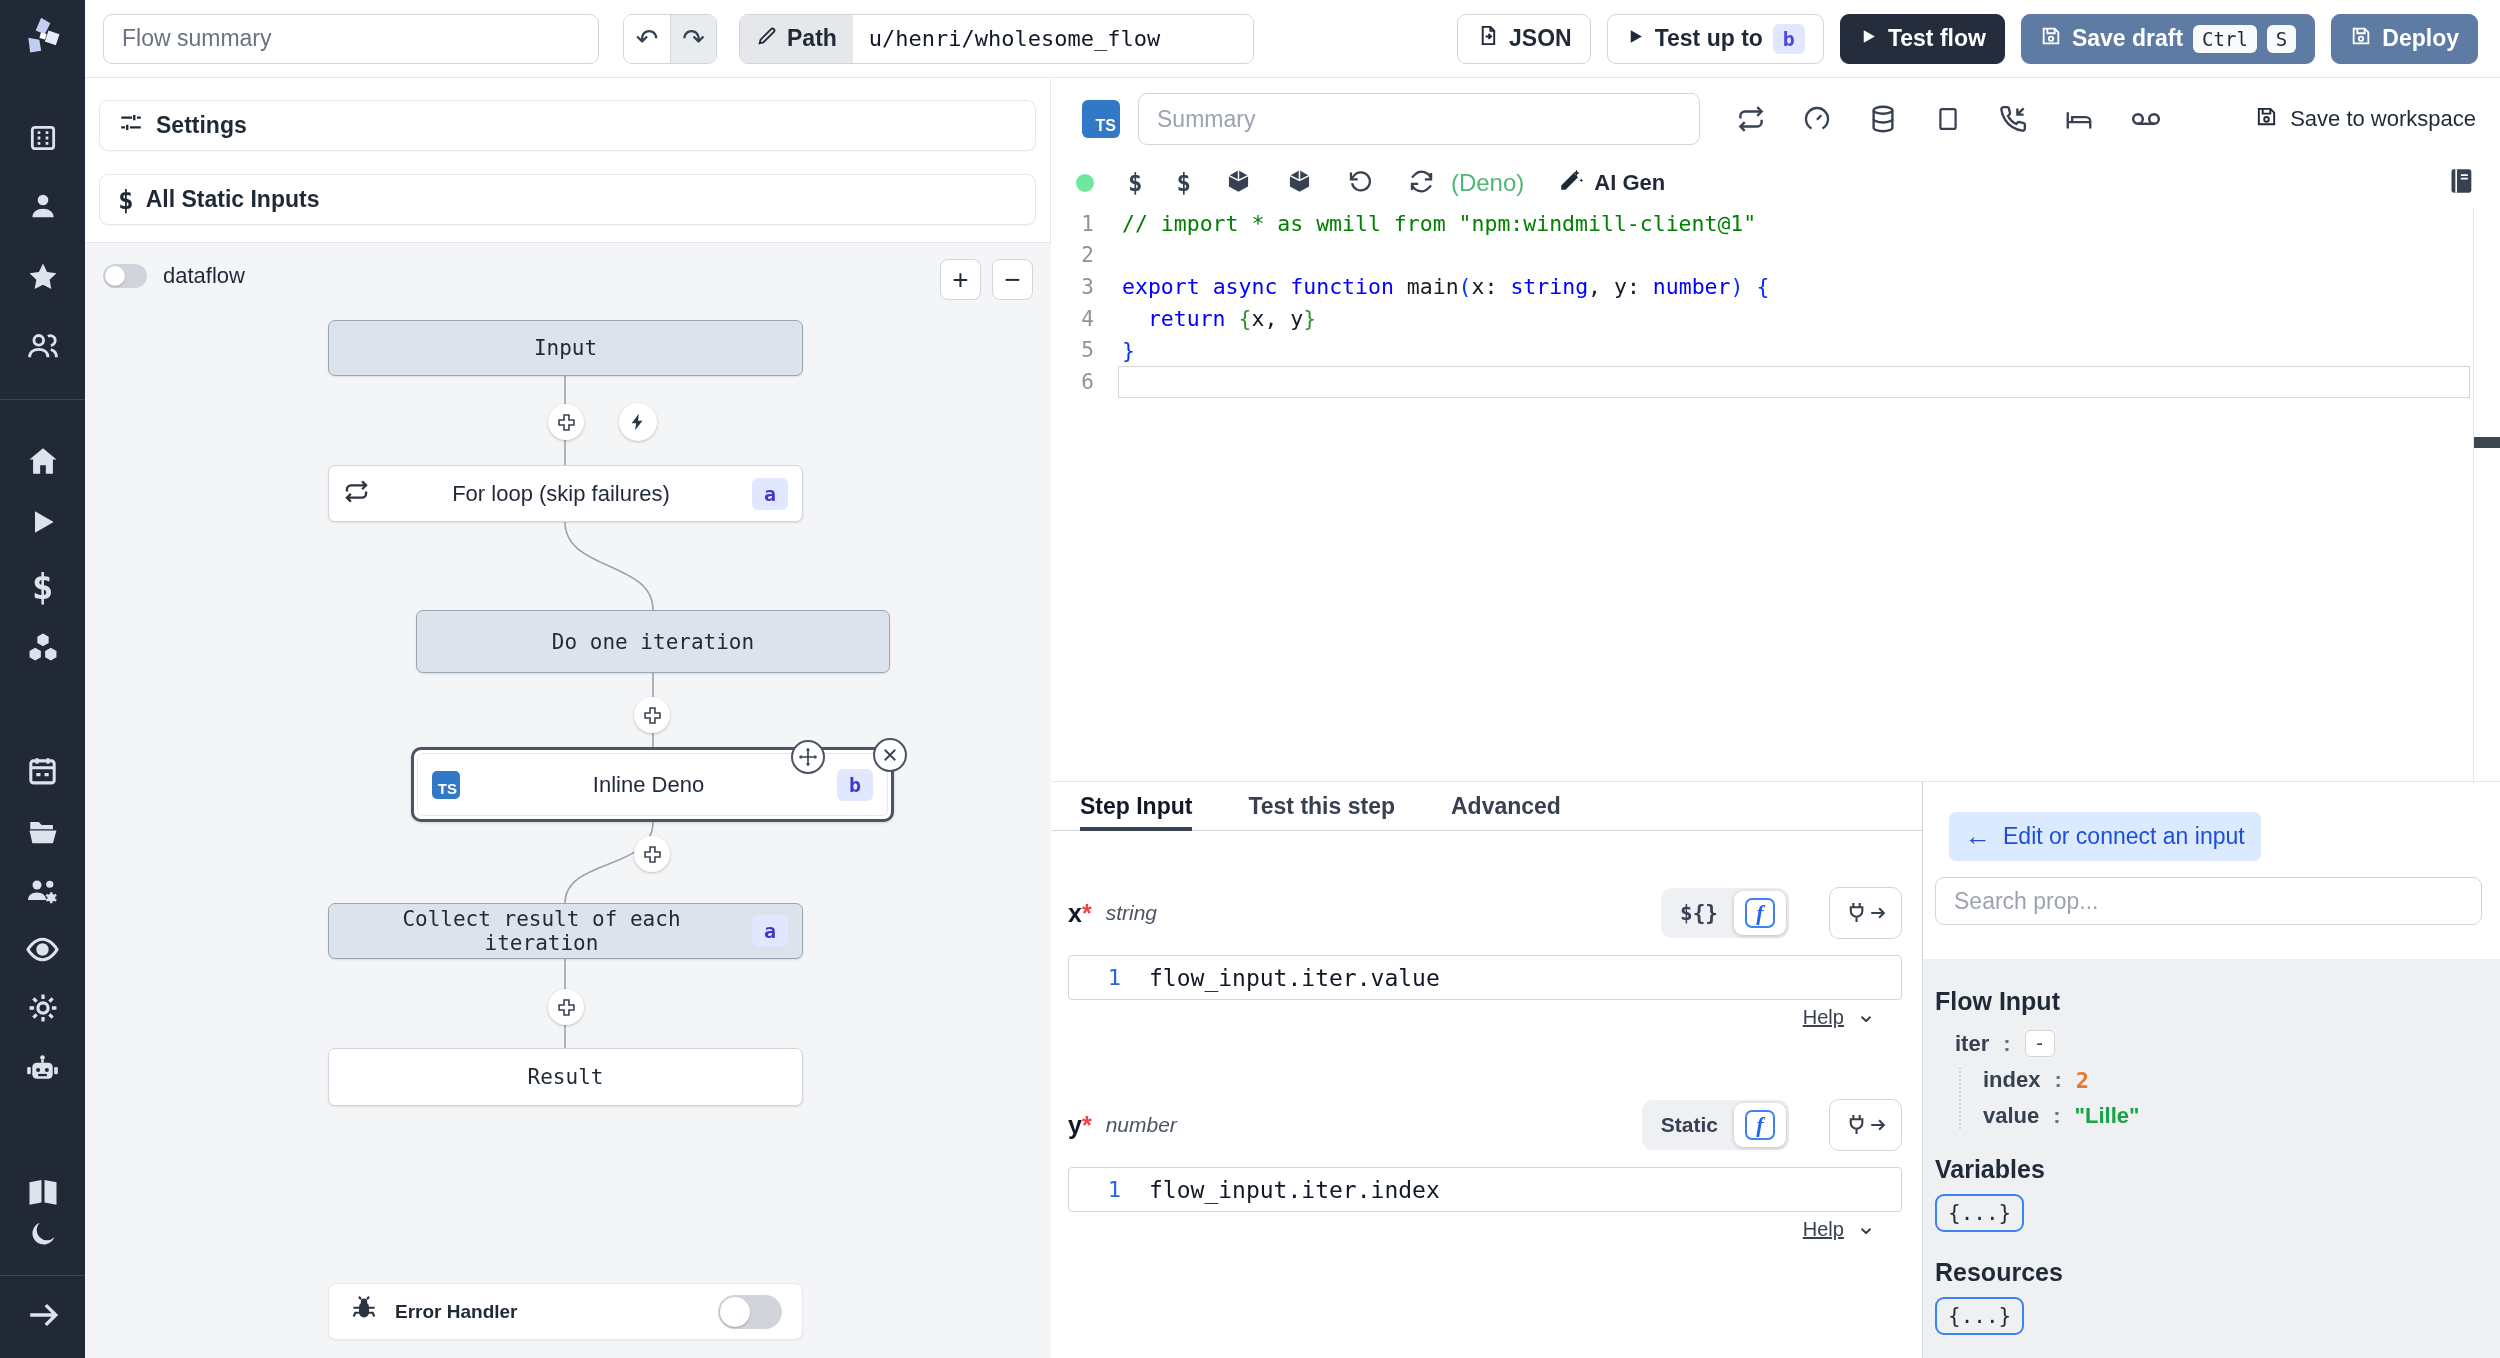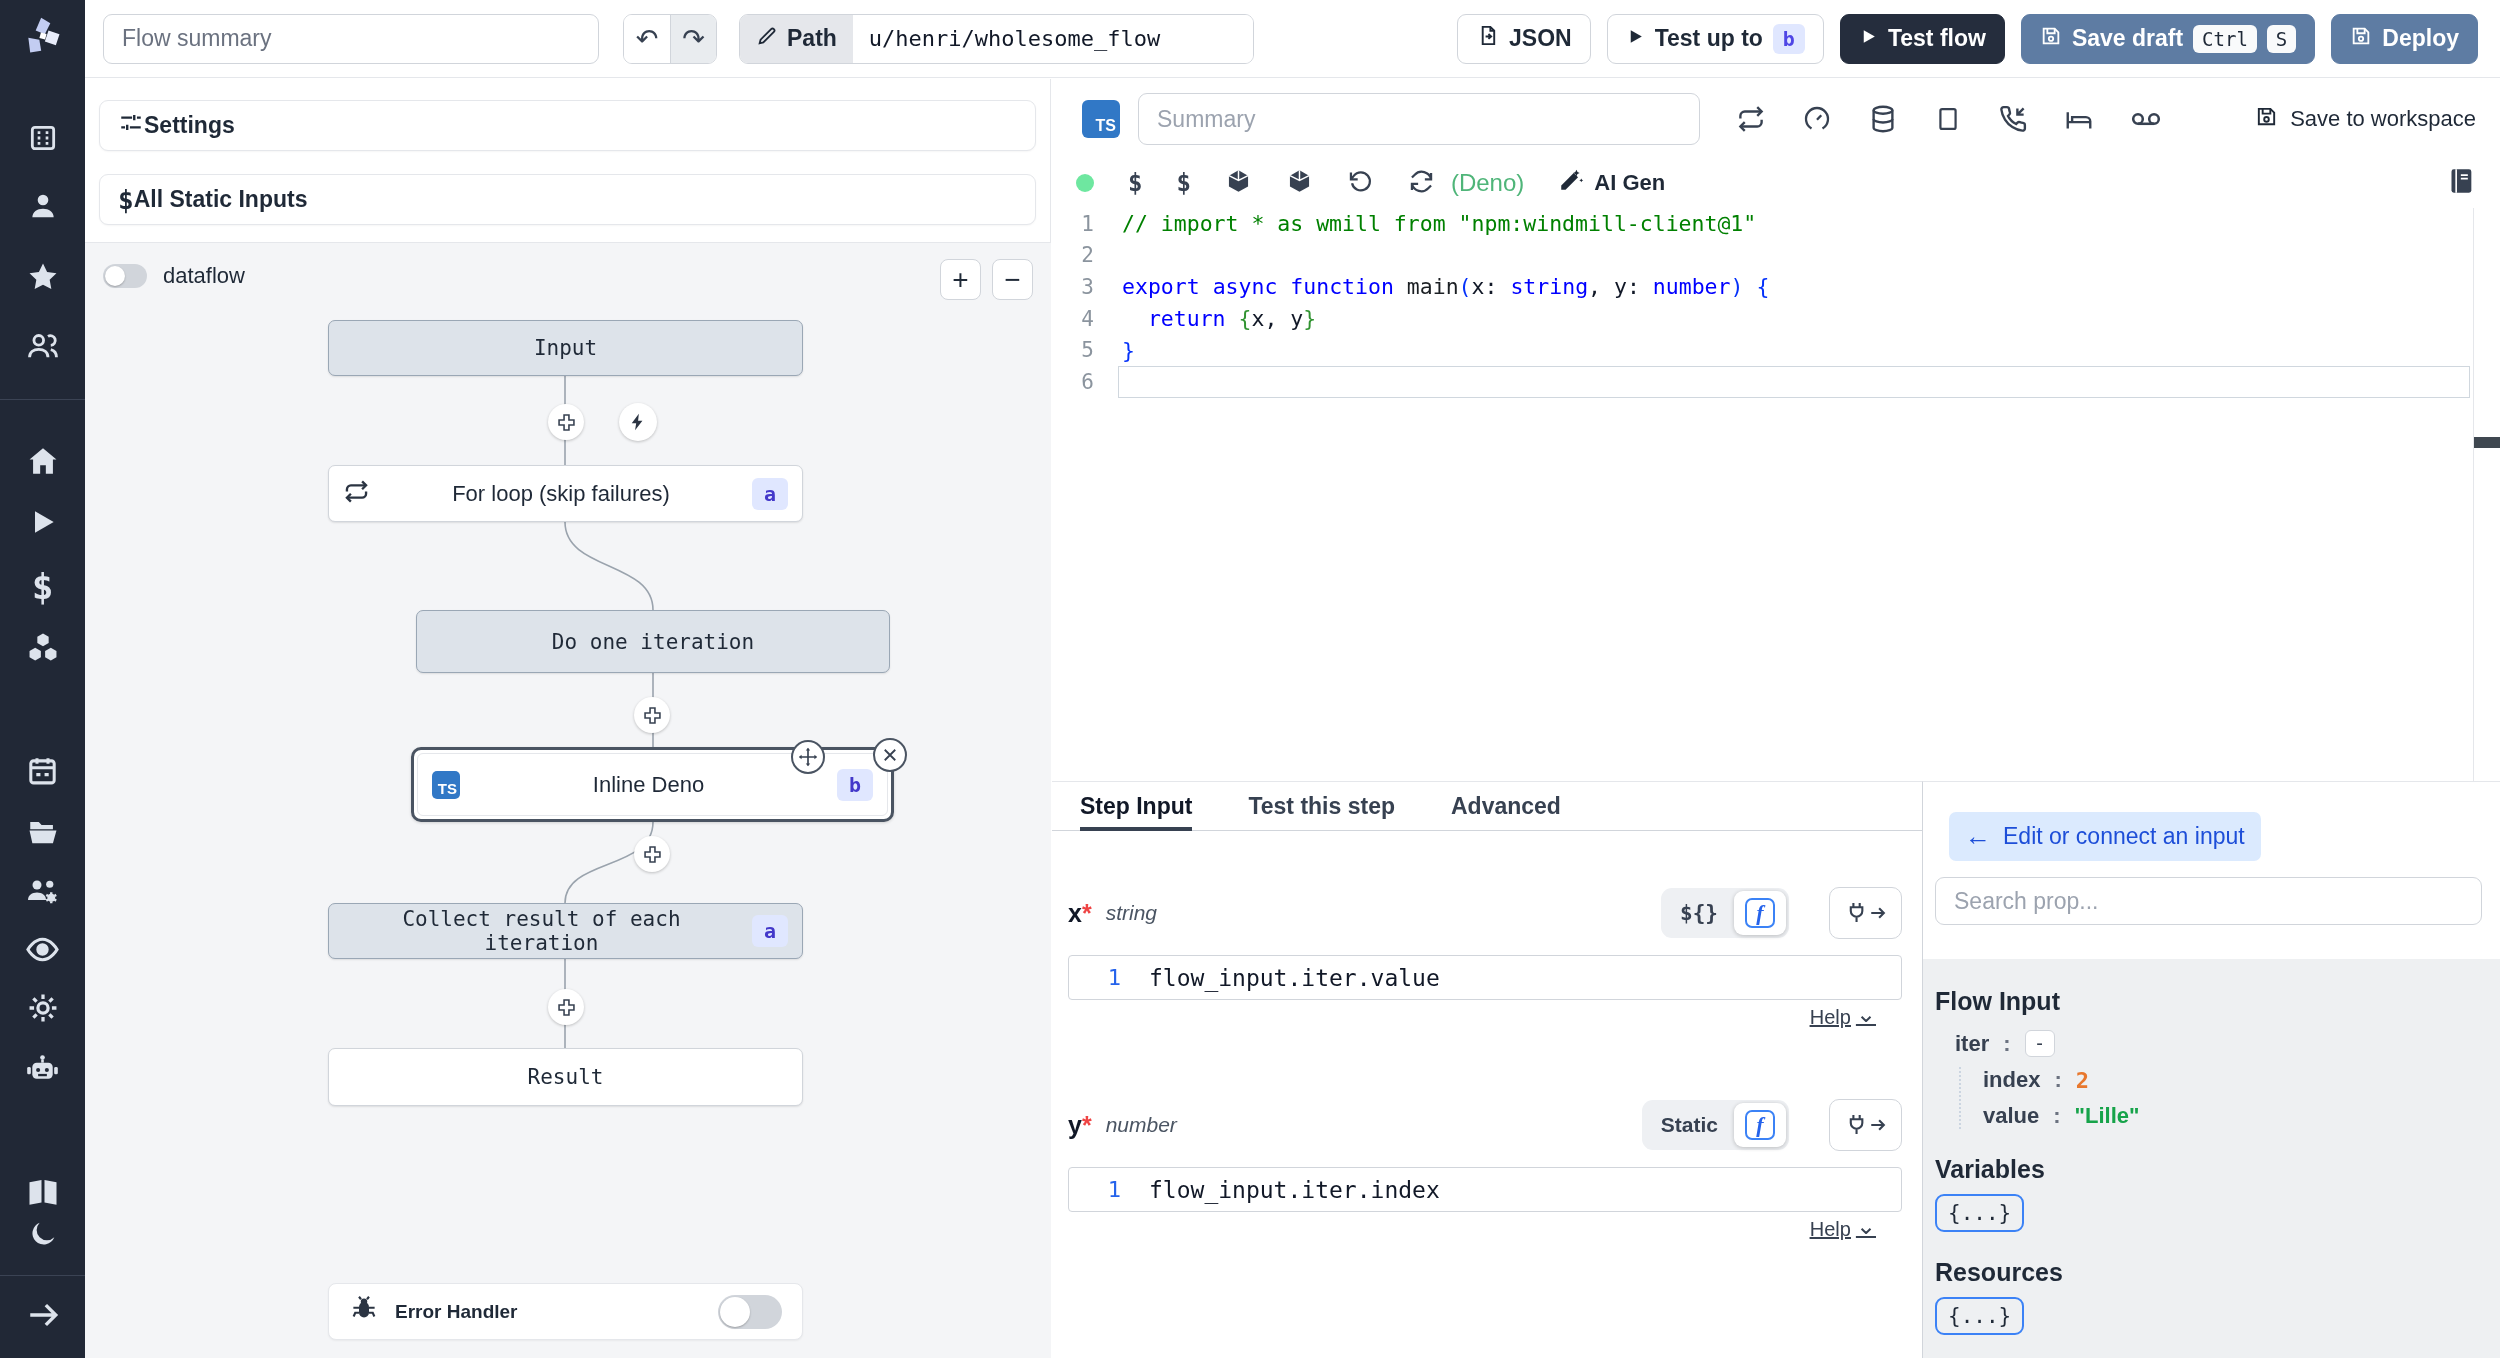--- a/index.html
+++ b/index.html
@@ -27,21 +27,21 @@
   .path-label { display:flex; align-items:center; gap:9px; background:#e5e7eb; padding:0 16px; font-size:23px; font-weight:600; color:#1f2937; cursor:pointer; }
   .path-value { width:400px; border:none; outline:none; font-family:"DejaVu Sans Mono", monospace; font-size:22px; color:#111827; padding:0 16px; }
   .spacer { flex:1; }
   .badge-b { background:#e0e7ff; color:#4f46e5; font-family:"DejaVu Sans Mono", monospace; font-size:20px; font-weight:600; border-radius:6px; padding:3px 10px; }
   .btn-dark { background:#252d3d; border-color:#252d3d; color:#fff; }
   .btn-blue { background:#5e7ca3; border-color:#5e7ca3; color:#fff; }
   .kbd { background:#f9fafb; color:#1f2937; font-family:"DejaVu Sans Mono", monospace; font-size:19px; border-radius:6px; padding:3px 9px; font-weight:400; }
 
   
   .left-panel { position:absolute; left:85px; top:79px; width:966px; height:1279px; background:#fff; border-right:1px solid #e5e7eb; }
-  .card-btn { position:absolute; left:14px; width:937px; height:51px; background:#fff; border:1px solid #e5e7eb; border-radius:9px; display:flex; align-items:center; gap:0; padding:0 18px; font-size:23px; font-weight:600; color:#1f2937; cursor:pointer; box-shadow:0 1px 2px rgba(0,0,0,.04); }
+  .card-btn { position:absolute; left:14px; width:937px; height:51px; background:#fff; border:1px solid #e5e7eb; border-radius:9px; display:flex; align-items:center; gap:12px; padding:0 18px; font-size:23px; font-weight:600; color:#1f2937; cursor:pointer; box-shadow:0 1px 2px rgba(0,0,0,.04); }
   .graph { position:absolute; left:0; top:163px; width:966px; height:1116px; background:#f4f5f7; border-top:1px solid #e5e7eb; }
   .toggle { width:44px; height:24px; border-radius:12px; background:#d1d5db; position:relative; cursor:pointer; flex:none; }
   .toggle .knob { position:absolute; left:2px; top:2px; width:20px; height:20px; border-radius:50%; background:#fff; box-shadow:0 1px 2px rgba(0,0,0,.25); }
   .toggle.lg { width:64px; height:34px; border-radius:17px; }
   .toggle.lg .knob { width:30px; height:30px; }
   .df-row { position:absolute; left:18px; top:20px; display:flex; align-items:center; gap:16px; font-size:22px; color:#1f2937; }
   .zoom-btn { position:absolute; top:16px; width:41px; height:41px; background:#fff; border:1px solid #d1d5db; border-radius:8px; font-size:28px; color:#1f2937; display:flex; align-items:center; justify-content:center; cursor:pointer; }
   .wires { position:absolute; left:0; top:0; pointer-events:none; }
   .node { position:absolute; height:56px; display:flex; align-items:center; justify-content:center; border-radius:7px; font-size:21px; box-shadow:0 1px 2px rgba(0,0,0,.10); cursor:pointer; }
   .node-gray { background:#dde3ea; border:1px solid #9aa7b5; color:#1f2937; font-family:"DejaVu Sans Mono", monospace; }
@@ -95,21 +95,21 @@
   .ftype { font-style:italic; color:#4b5563; font-size:21px; margin-left:14px; }
   .seg { display:flex; align-items:center; background:#eef0f3; border-radius:11px; padding:3px; margin-left:auto; }
   .seg-left { padding:0 16px; font-size:21px; font-weight:600; color:#374151; font-family:"DejaVu Sans Mono", monospace; }
   .seg-left.sans { font-family:"Liberation Sans", sans-serif; }
   .seg-right { background:#fff; border-radius:9px; box-shadow:0 1px 4px rgba(0,0,0,.22); padding:7px 11px; cursor:pointer; }
   .f-chip { display:flex; width:30px; height:30px; border:2.5px solid #3b82f6; border-radius:7px; color:#2563eb; font-family:"Liberation Serif", serif; font-style:italic; font-weight:700; font-size:22px; align-items:center; justify-content:center; }
   .plug-btn { width:73px; height:52px; border:1px solid #d1d5db; border-radius:10px; background:#fff; display:flex; align-items:center; justify-content:center; margin-left:40px; cursor:pointer; color:#374151; }
   .expr-box { display:flex; align-items:center; height:45px; border:1px solid #d1d5db; border-radius:4px; margin:16px 20px 0 16px; background:#fff; }
   .expr-box .gut { width:52px; text-align:right; color:#2563eb; font-family:"DejaVu Sans Mono", monospace; font-size:22px; flex:none; }
   .expr-box .ex { font-family:"DejaVu Sans Mono", monospace; font-size:23px; color:#111827; padding-left:28px; }
-  .help-row { display:flex; justify-content:flex-end; align-items:center; gap:5px; margin:6px 46px 0 0; color:#374151; font-size:20px;text-decoration:underline; }
+  .help-row { display:flex; justify-content:flex-end; align-items:center; gap:12px; margin:6px 46px 0 0; color:#374151; font-size:20px; }
   .help-row .hl { text-decoration:underline; cursor:pointer; }
 
   
   .prop-panel { position:absolute; left:1922px; top:781px; width:578px; height:577px; background:#fff; border-left:1px solid #d1d5db; border-top:1px solid #e5e7eb; }
   .edit-btn { display:inline-flex; align-items:center; gap:12px; background:#dbeafe; color:#1d4ed8; font-size:23px; font-weight:500; border-radius:7px; padding:9px 16px; margin:30px 0 0 26px; cursor:pointer; }
   .search-input { display:block; width:547px; height:48px; border:1px solid #d1d5db; border-radius:9px; margin:16px 0 0 12px; padding:0 18px; font-size:23px; color:#111827; outline:none; }
   .search-input::placeholder { color:#9ca3af; }
   .prop-gray { position:absolute; left:0; top:177px; width:578px; height:400px; background:#eef0f2; padding:28px 0 0 12px; }
   .sec-title { font-size:25px; font-weight:700; color:#1f2937; }
   .tree-row { display:flex; align-items:center; gap:14px; margin-top:14px; font-size:22px; }

